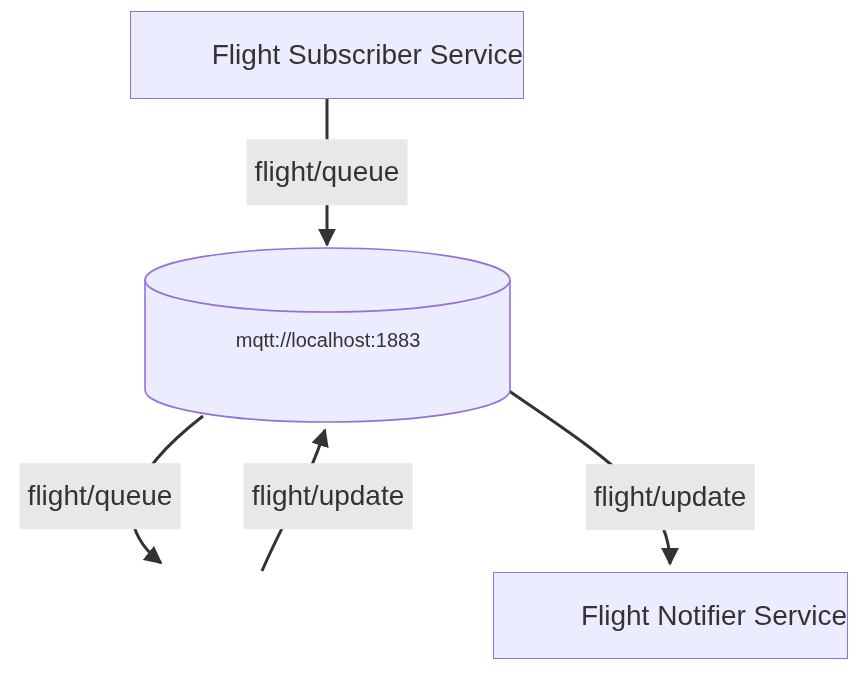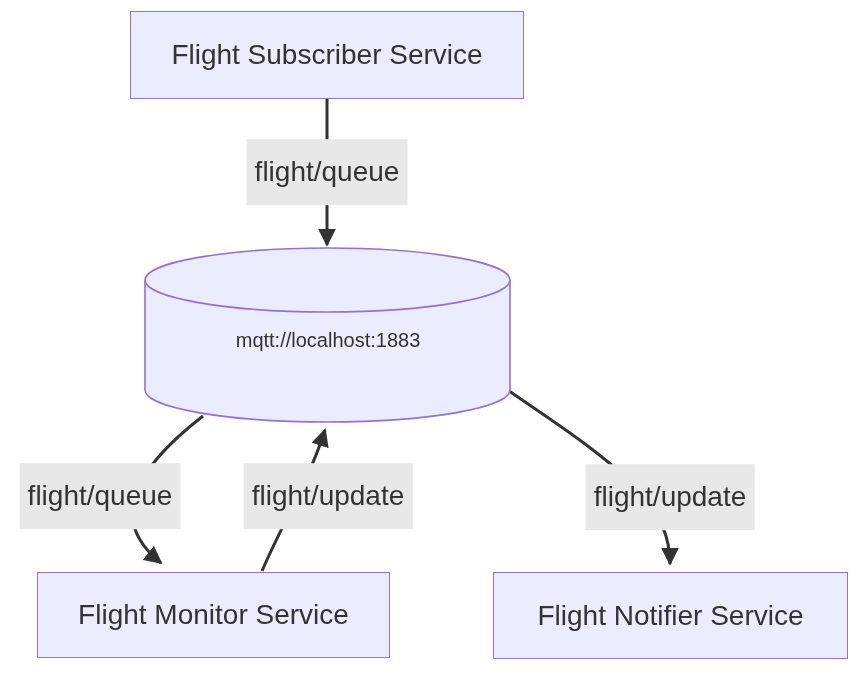--- a/index.html
+++ b/index.html
@@ -40,21 +40,21 @@
     fill: var(--node-fill);
     stroke: var(--node-border);
     stroke-width: 1.6;
   }
   .node {
     position: absolute;
     background: var(--node-fill);
     border: 1.5px solid var(--node-border);
     display: flex;
     align-items: center;
-    justify-content: center;
+    justify-content: flex-end;
     font-size: 28px;
     color: var(--text);
     text-align: center;
   }
   .node-subscriber { left: 130px; top: 11px;  width: 394px; height: 88px; }
   .node-monitor    { left: 37px;  top: 572px; width: 353px; height: 86px; }
   .node-notifier   { left: 493px; top: 572px; width: 355px; height: 87px; }
   .broker-label {
     position: absolute;
     left: 328px; top: 340px;
@@ -101,23 +101,20 @@
     <g>
       <path class="cyl-body" d="M145,280 L145,390 A182.5 32 0 0 0 510,390 L510,280"></path>
       <ellipse class="cyl-top" cx="327.5" cy="280" rx="182.5" ry="32"></ellipse>
     </g>
   </svg>
 
   <div class="node node-subscriber">
     <span>Flight Subscriber Service</span>
   </div>
 
-  <div class="node node-monitor">
-    <span>Flight Monitor Service</span>
-  </div>
 
   <div class="node node-notifier">
     <span>Flight Notifier Service</span>
   </div>
 
   <div class="broker-label">mqtt://localhost:1883</div>
 
   <div class="edge-label edge-label-0">flight/queue</div>
   <div class="edge-label edge-label-1">flight/queue</div>
   <div class="edge-label edge-label-2">flight/update</div>

